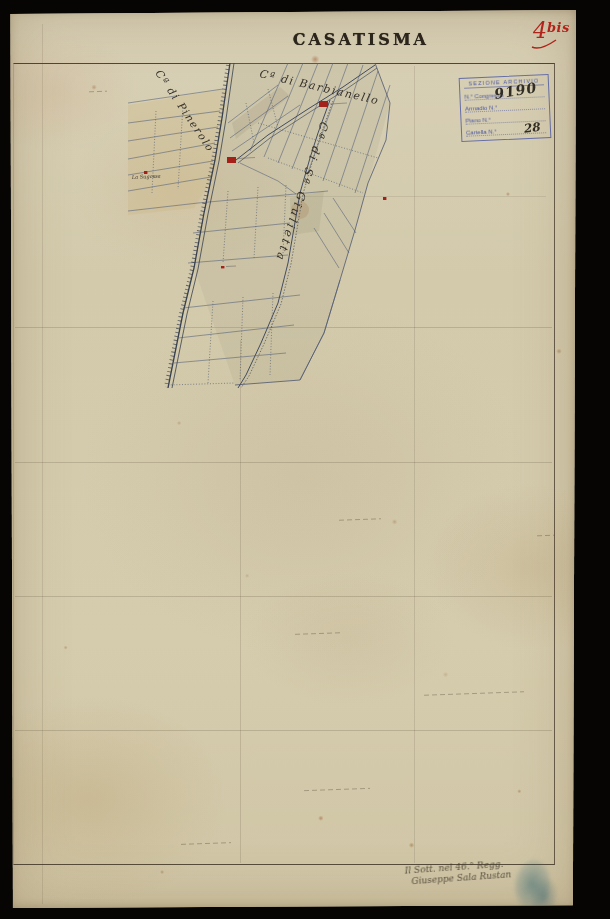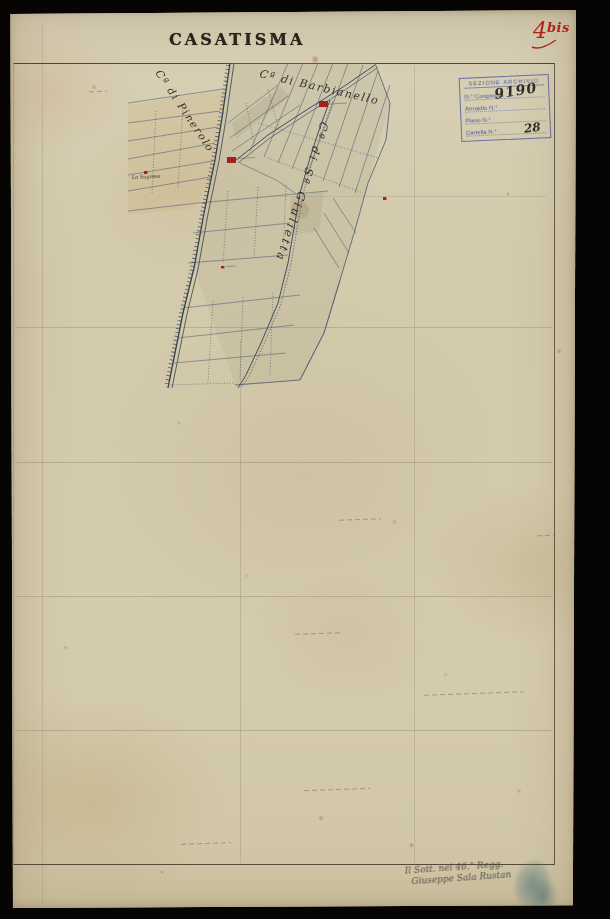--- a/index.html
+++ b/index.html
@@ -41,21 +41,21 @@
     position:absolute;left:4px;top:53px;width:540px;height:800px;
     border-top:1px solid rgba(58,46,32,.85);
     border-bottom:1px solid rgba(58,46,32,.8);
     border-right:1px solid rgba(58,46,32,.7);
     border-left:1px solid rgba(58,46,32,.15);
   }
   .hline{position:absolute;height:1px;background:rgba(78,64,46,.20);}
   .vline{position:absolute;width:1px;background:rgba(78,64,46,.16);}
   
   .title{
-    position:absolute;left:160px;top:20px;width:260px;text-align:left;
+    position:absolute;left:160px;top:20px;width:260px;text-align:right;
     font-family:"DejaVu Serif",serif;font-weight:bold;font-size:16px;
     letter-spacing:3px;color:#2c251c;text-shadow:0 0 .7px #3a3226;
   }
   
   .sheetmark{
     position:absolute;left:524px;top:8px;color:#b0241c;
     font-family:"DejaVu Serif",serif;font-style:italic;
   }
   .sheetmark .num{font-size:22px;}
   .sheetmark sup{font-size:13px;font-weight:bold;letter-spacing:.5px;}

